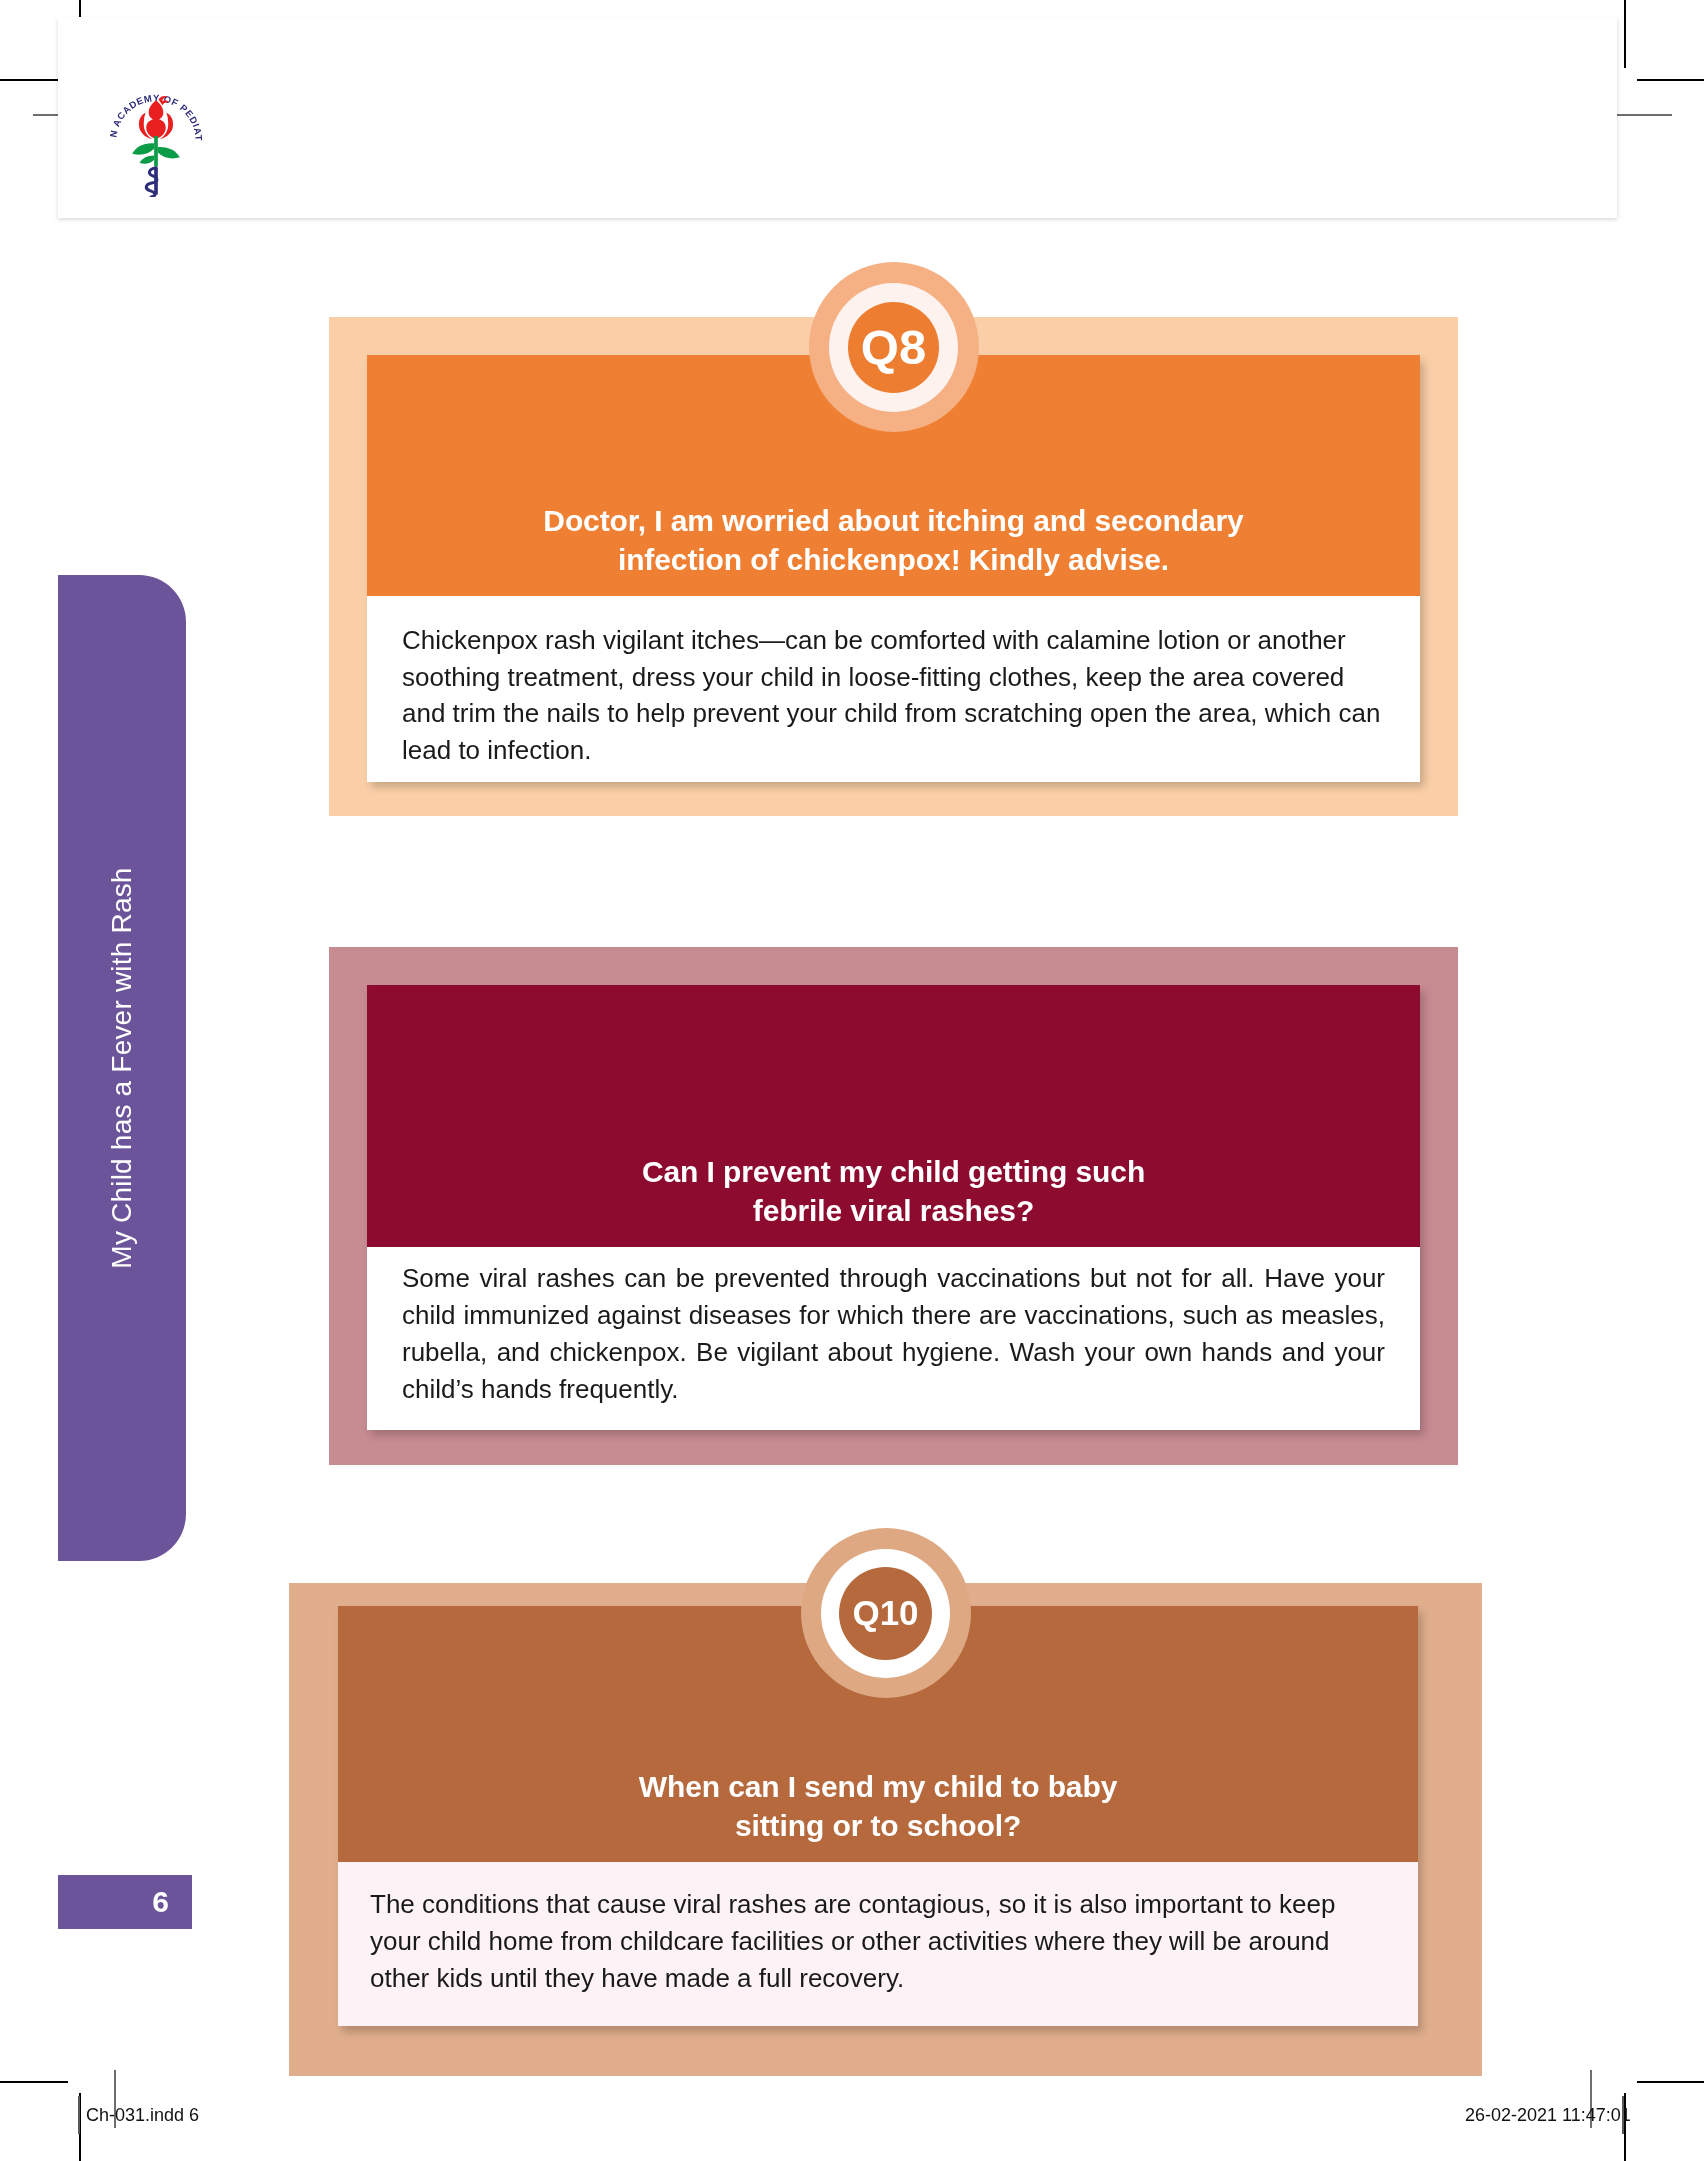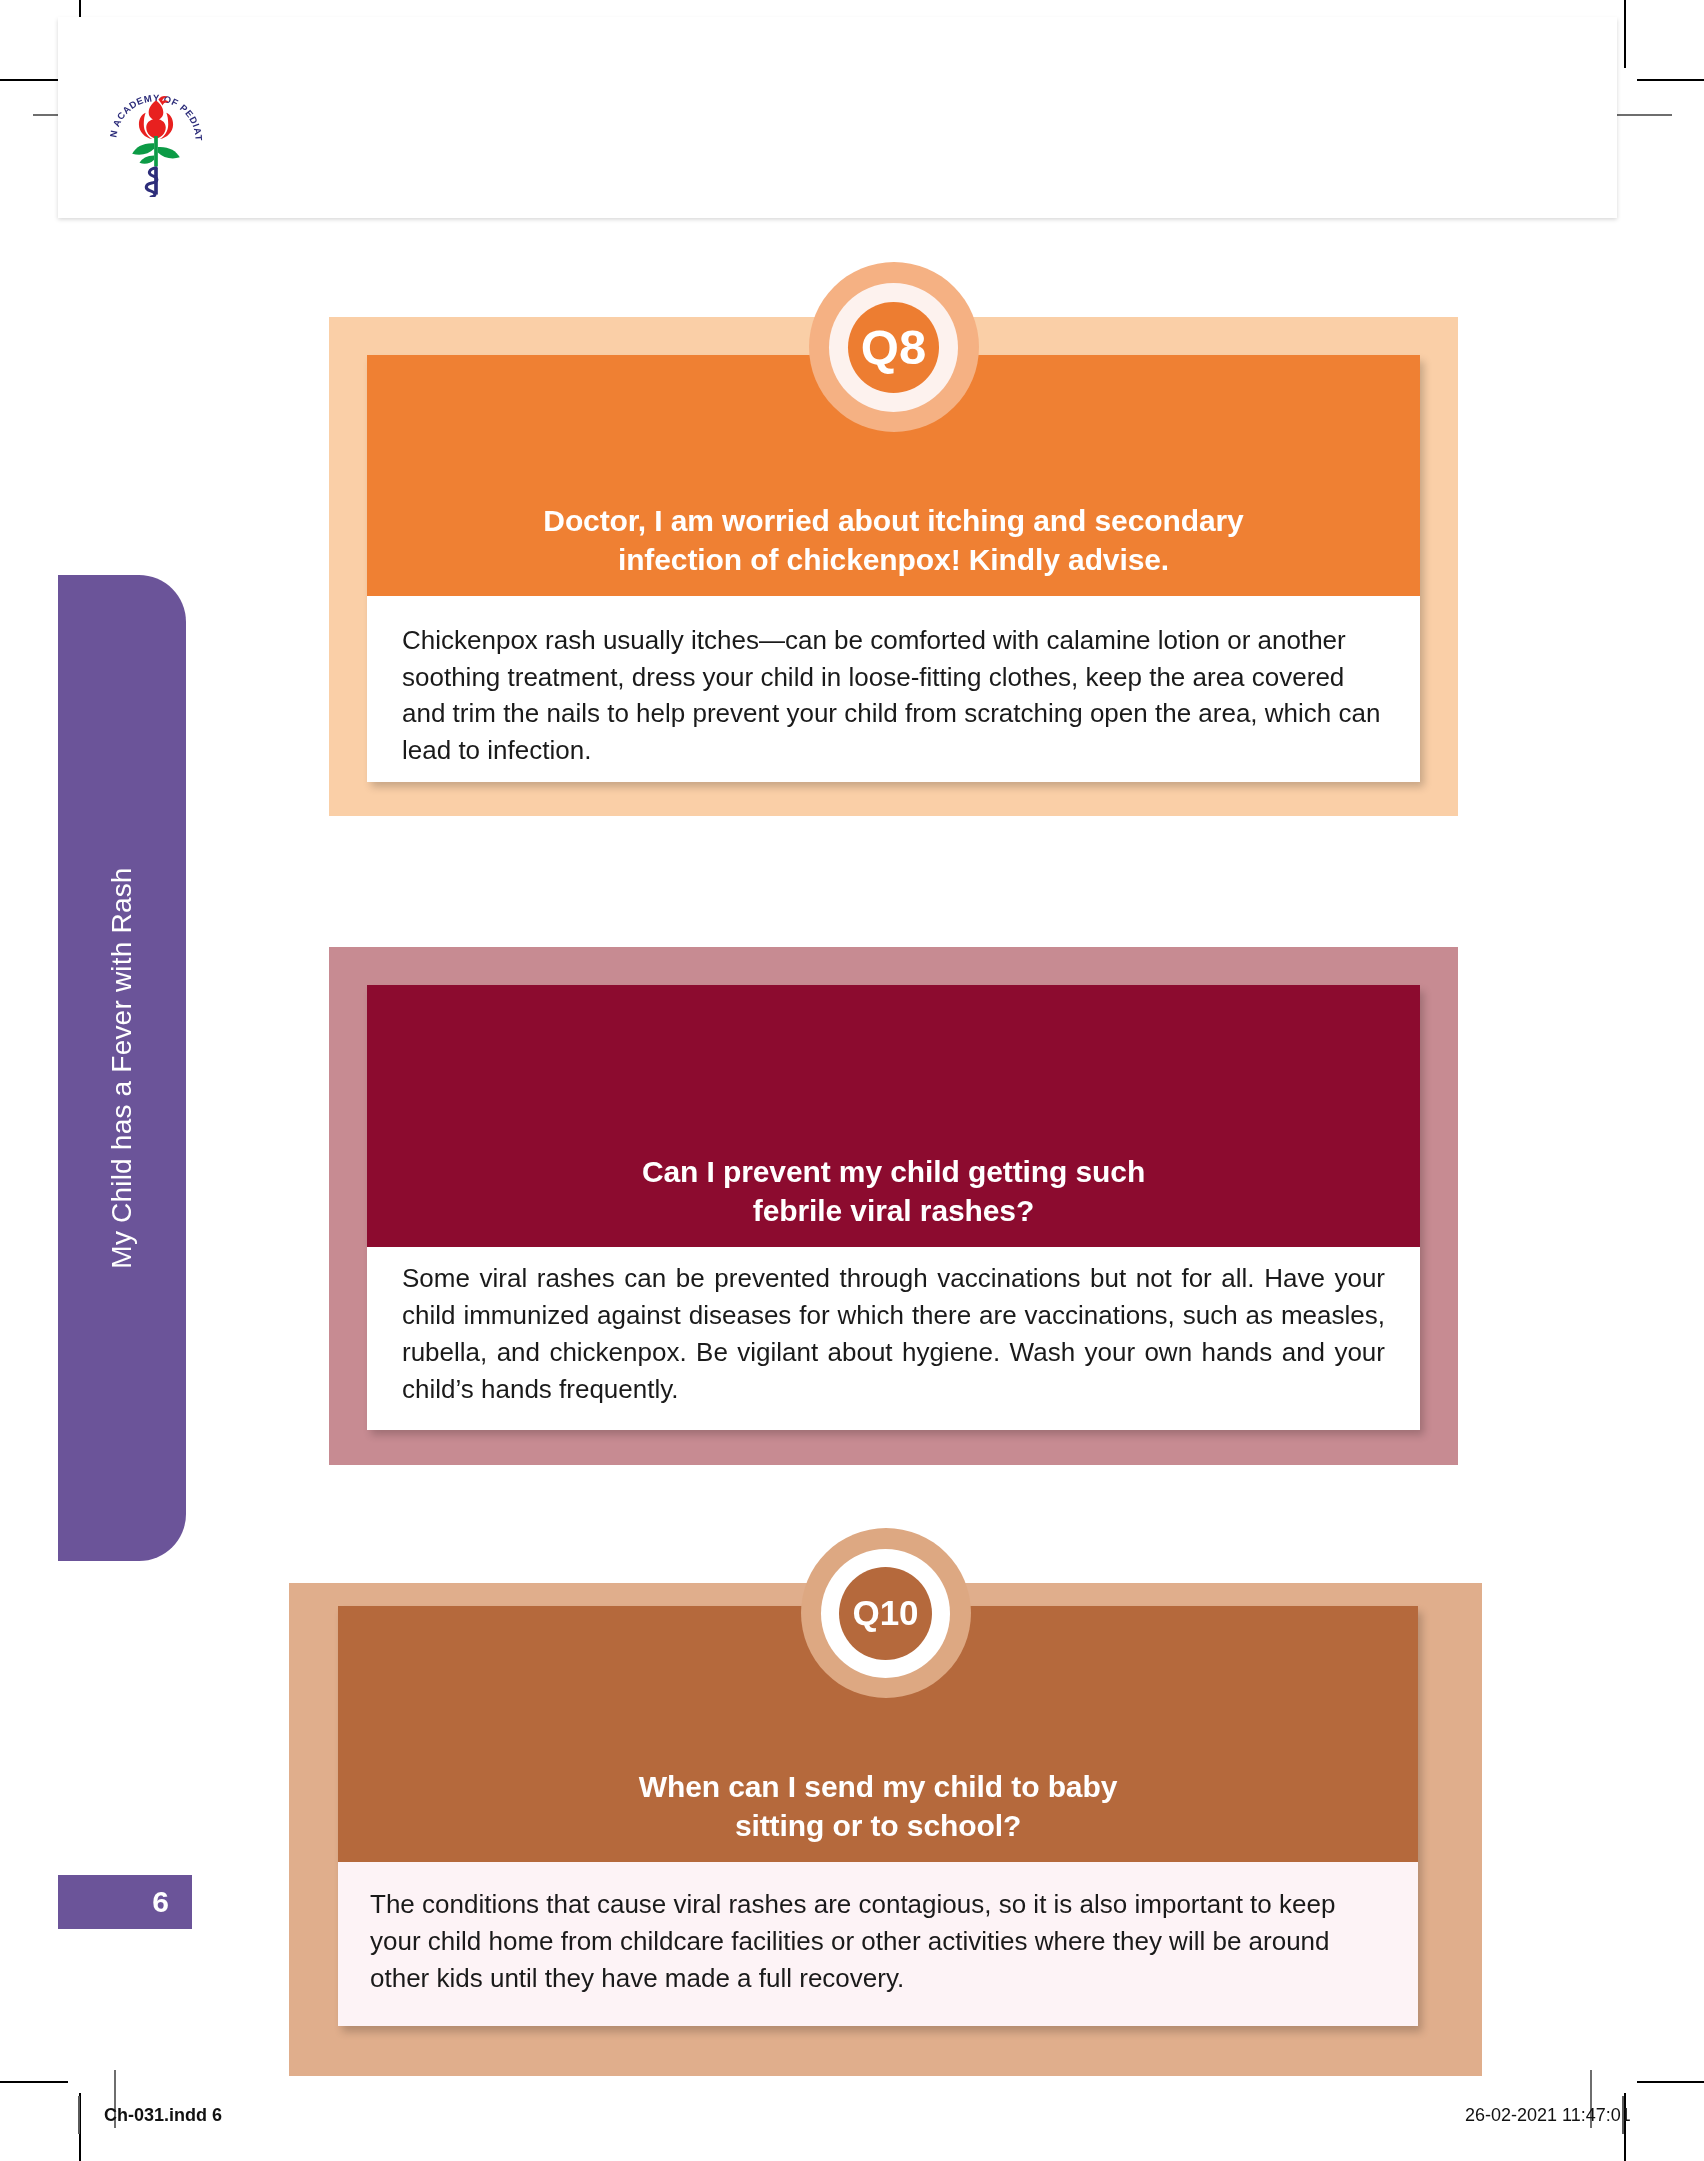--- a/index.html
+++ b/index.html
@@ -117,21 +117,21 @@
 </div>
 
 <div class="card" style="left:329px;top:317px;width:1129px;height:499px;">
   <div class="card-frame" style="background:#facfa7;"></div>
   <div class="card-inner" style="left:38px;top:38px;width:1053px;height:426px;">
     <div class="card-head" style="background:#ef8033;height:241px;padding-bottom:17px;">
       <div class="card-head-line">Doctor, I am worried about itching and secondary</div>
       <div class="card-head-line">infection of chickenpox! Kindly advise.</div>
     </div>
     <div class="card-body" style="background:#ffffff;height:186px;padding:25.6px 35px 0 35px;">
-      <p>Chickenpox rash usually itches—can be comforted with calamine lotion or another soothing treatment, dress your child in loose-fitting clothes, keep the area covered and trim the nails to help prevent your child from scratching open the area, which can lead to infection.</p>
+      <p>Chickenpox rash vigilant itches—can be comforted with calamine lotion or another soothing treatment, dress your child in loose-fitting clothes, keep the area covered and trim the nails to help prevent your child from scratching open the area, which can lead to infection.</p>
     </div>
   </div>
   <div class="badge" style="left:calc(50% - 85px);top:-55px;width:170px;height:170px;background:#f5b183;">
     <div class="badge-ring" style="width:129px;height:129px;background:#fdf2ee;">
       <div class="badge-core" style="width:91px;height:91px;background:#ed7d31;font-size:49px;">
         <span>Q8</span>
       </div>
     </div>
   </div>
 </div>
@@ -167,16 +167,16 @@
       </div>
     </div>
   </div>
 </div>
 
 <div class="page-num">
   <span>6</span>
 </div>
 
 <div class="slug-rule" style="left:78px;top:2096px;height:38px;"></div>
-<div class="slug" style="left:104px;top:2105px;font-weight:bold;">Ch-031.indd   6</div>
+<div class="slug" style="left:86px;top:2105px;">Ch-031.indd   6</div>
 <div class="slug" style="left:1465px;top:2105px;">26-02-2021   11:47:01</div>
 <div class="slug-rule" style="left:1622px;top:2096px;height:38px;"></div>
 
 
 </body></html>

